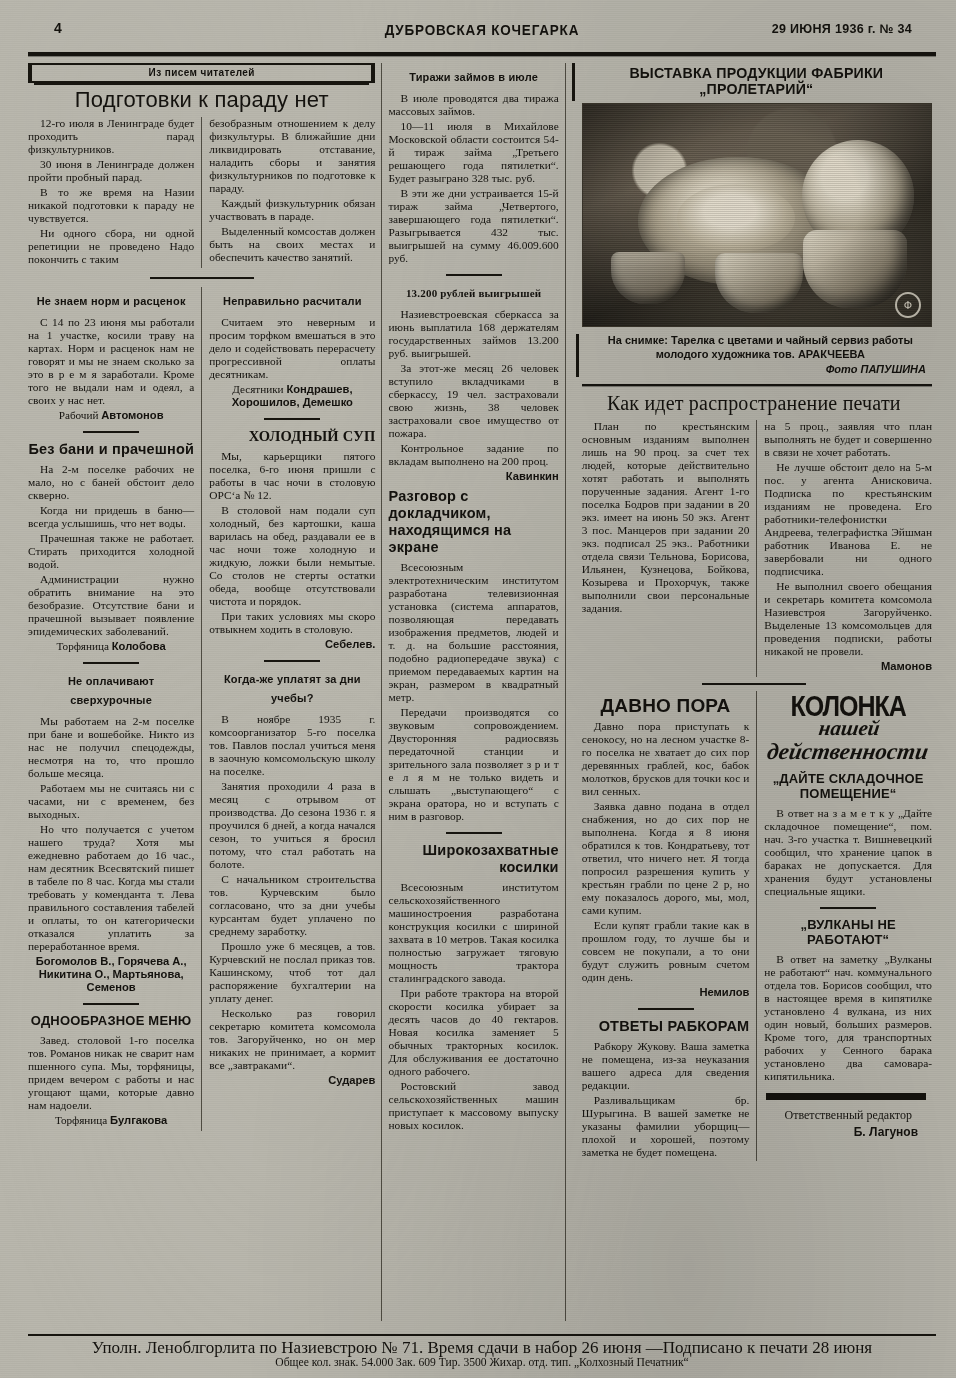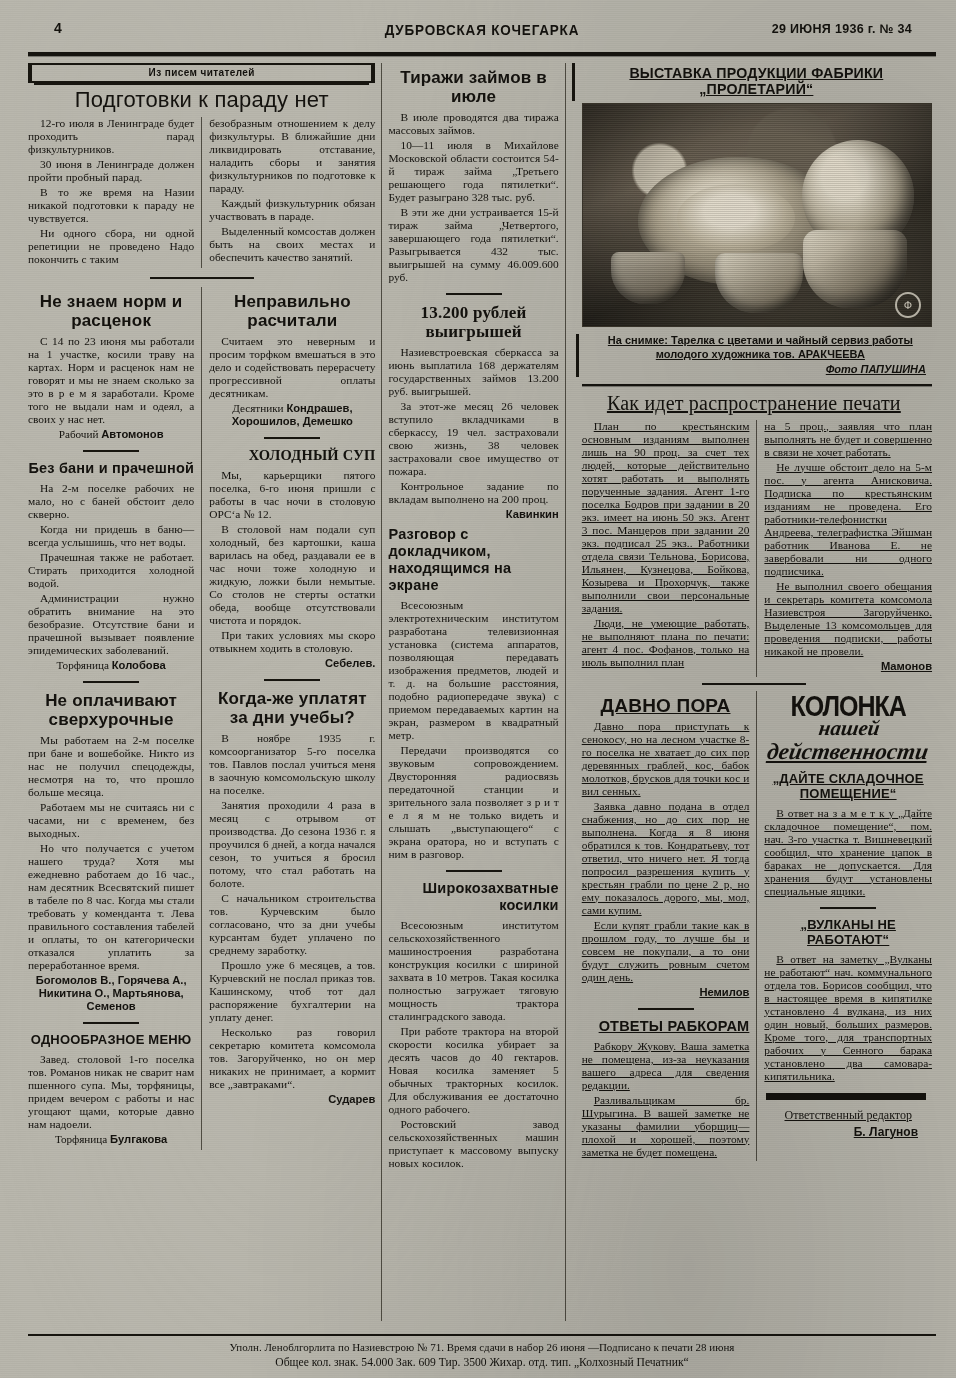--- a/index.html
+++ b/index.html
@@ -68,21 +68,21 @@
   }
 
   
   .body-grid {
     display: flex;
     margin-top: 7px;
     height: 1258px;
   }
   .col { position: relative; }
   .col-3 { width: 172px; }
-  .col-right { width: 368px; text-decoration: underline; }
+  .col-right { width: 368px; }
   .vrule {
     width: 1px;
     background: #2c281f;
     margin: 0 7px;
     align-self: stretch;
     opacity: .75;
   }
   .vrule.tall { margin: 0 6px; }
 
   
@@ -106,21 +106,21 @@
   }
   .sig.center { text-align: center; }
   .sig-pre { font-family: "Liberation Serif", serif; font-weight: 400; }
 
   
   h2.hl {
     margin: 5px 0 5px 0;
     text-align: center;
     font-family: "Liberation Sans", sans-serif;
     font-weight: 700;
-    font-size: 17px;
+    font-size: 11px;
     line-height: 19px;
     letter-spacing: .2px;
   }
   h2.hl.serif {
     font-family: "Liberation Serif", serif;
     font-weight: 700;
   }
   h2.hl.small { font-size: 14.5px; line-height: 17px; text-align: right; }
   h2.hl.xsmall { font-size: 13px; line-height: 15.5px; }
   h2.hl.big { font-size: 22px; line-height: 24px; font-weight: 400; }
@@ -313,21 +313,21 @@
   }
 
   
   .footer {
     position: absolute;
     left: 0; right: 0; bottom: 0;
   }
   .footer .rule-top { height: 2px; background: #17150f; margin-bottom: 4px; }
   .footer .l1, .footer .l2 {
     text-align: center;
-    font-size: 11px;
+    font-size: 17px;
     line-height: 15px;
   }
   .footer .l2 { font-size: 11.6px; }
 </style>
 </head>
 <body>
 
 <div class="page">
  <div class="inner">
 
@@ -471,21 +471,20 @@
         <span class="photo-by">Фото ПАПУШИНА</span>
       </div>
 
       <div class="rule-heavy" style="height:2px;margin:7px 4px 0 10px"></div>
 
       <h2 class="hl big serif" style="font-size:20px">Как идет распространение печати</h2>
 
       <div class="two" style="margin:0 4px 0 10px">
         <div class="c">
           <p class="t">План по крестьянским основным изданиям выполнен лишь на 90 проц. за счет тех людей, которые действительно хотят работать и выполнять порученные задания. Агент 1-го поселка Бодров при задании в 20 экз. имеет на июнь 50 экз. Агент 3 пос. Манцеров при задании 20 экз. подписал 25 экз.. Работники отдела связи Тельнова, Борисова, Ильянен, Кузнецова, Бойкова, Козырева и Прохорчук, также выполнили свои персональные задания.</p>
-          <p class="t">Люди, не умеющие работать, не выполняют плана по печати: агент 4 пос. Фофанов, только на июль выполнил план</p>
         </div>
         <div class="mid"></div>
         <div class="c">
           <p class="t nind">на 5 проц., заявляя что план выполнять не будет и совершенно в связи не хочет работать.</p>
           <p class="t">Не лучше обстоит дело на 5-м пос. у агента Анисковича. Подписка по крестьянским изданиям не проведена. Его работники-телефонистки Андреева, телеграфистка Эйшман работник Иванова Е. не завербовали ни одного подписчика.</p>
           <p class="t">Не выполнил своего обещания и секретарь комитета комсомола Назиевстроя Загоруйченко. Выделеные 13 комсомольцев для проведения подписки, работы никакой не провели.</p>
           <div class="sig">Мамонов</div>
         </div>
       </div>
 

